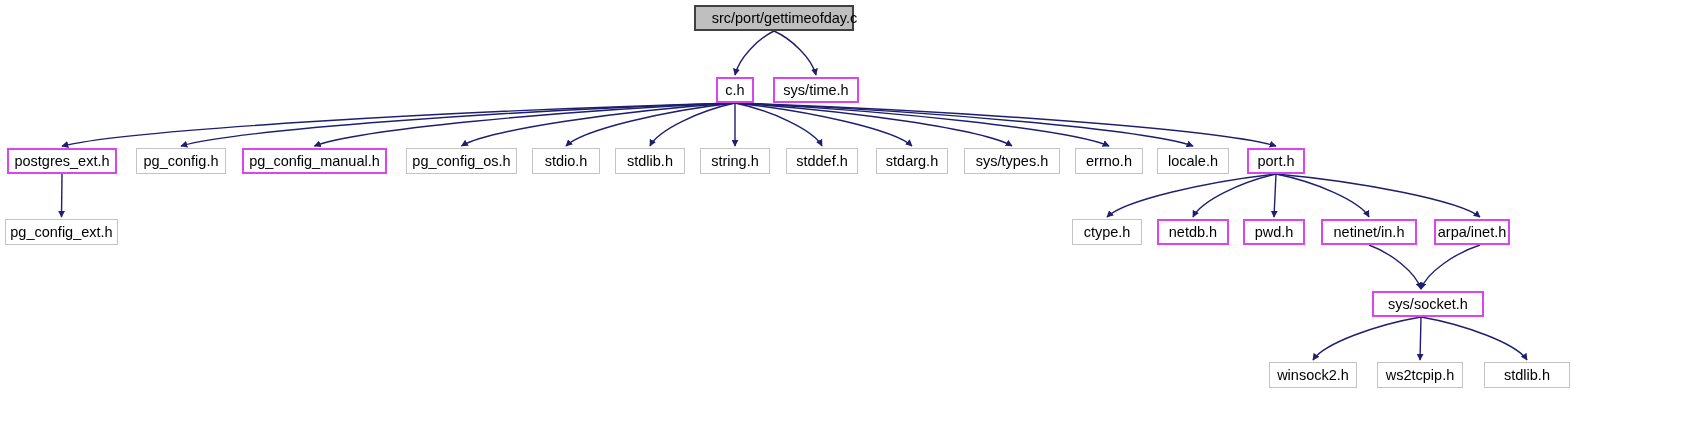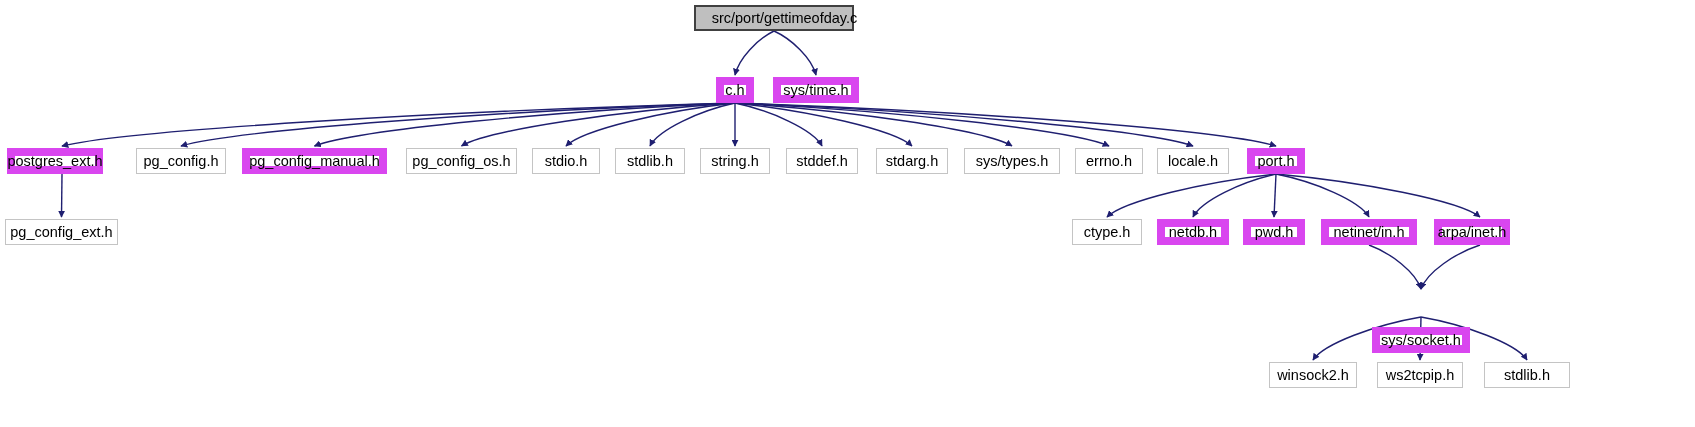--- a/index.html
+++ b/index.html
@@ -21,21 +21,21 @@
     justify-content:center;
     height:26px;
     background:#ffffff;
     border:1px solid #c4c4c4;
     font-size:14.5px;
     line-height:1;
     color:#000000;
     white-space:nowrap;
     letter-spacing:0px;
   }
-  .node.bold{border:8px solid #d946ef;}
+  .node.bold{border:2px solid #d946ef;}
   .node.root{
     background:#bfbfbf;
     border:2px solid #404040;
   }
 </style>
 </head>
 <body>
 
 <div id="graph">
   <svg id="edges" xmlns="http://www.w3.org/2000/svg">
@@ -70,37 +70,37 @@
         <path d="M 1480 245 C 1455.22 252.92, 1426.9 272.28, 1421 289" marker-end="url(#arrow)"></path>
         <path d="M 1421 317 C 1375.64 324.74, 1323.8 343.66, 1313 360" marker-end="url(#arrow)"></path>
         <path d="M 1421 317 L 1420 360" marker-end="url(#arrow)"></path>
         <path d="M 1421 317 C 1465.52 324.74, 1516.4 343.66, 1527 360" marker-end="url(#arrow)"></path>
       </g>
   </svg>
   <div id="node-layer">
       <div class="node root" style="left: 694px; top: 5px; width: 160px; padding-left: 21px;">src/port/gettimeofday.c</div>
       <div class="node bold" style="left: 716px; top: 77px; width: 38px;">c.h</div>
       <div class="node bold" style="left: 773px; top: 77px; width: 86px;">sys/time.h</div>
-      <div class="node bold" style="left: 7px; top: 148px; width: 96px;">postgres_ext.h</div>
+      <div class="node bold" style="left: 7px; top: 148px; width: 110px;">postgres_ext.h</div>
       <div class="node" style="left: 136px; top: 148px; width: 90px;">pg_config.h</div>
       <div class="node bold" style="left: 242px; top: 148px; width: 145px;">pg_config_manual.h</div>
       <div class="node" style="left: 406px; top: 148px; width: 111px;">pg_config_os.h</div>
       <div class="node" style="left: 532px; top: 148px; width: 68px;">stdio.h</div>
       <div class="node" style="left: 615px; top: 148px; width: 70px;">stdlib.h</div>
       <div class="node" style="left: 700px; top: 148px; width: 70px;">string.h</div>
       <div class="node" style="left: 786px; top: 148px; width: 72px;">stddef.h</div>
       <div class="node" style="left: 876px; top: 148px; width: 72px;">stdarg.h</div>
       <div class="node" style="left: 964px; top: 148px; width: 96px;">sys/types.h</div>
       <div class="node" style="left: 1075px; top: 148px; width: 68px;">errno.h</div>
       <div class="node" style="left: 1157px; top: 148px; width: 72px;">locale.h</div>
       <div class="node bold" style="left: 1247px; top: 148px; width: 58px;">port.h</div>
       <div class="node" style="left: 5px; top: 219px; width: 113px;">pg_config_ext.h</div>
       <div class="node" style="left: 1072px; top: 219px; width: 70px;">ctype.h</div>
       <div class="node bold" style="left: 1157px; top: 219px; width: 72px;">netdb.h</div>
       <div class="node bold" style="left: 1243px; top: 219px; width: 62px;">pwd.h</div>
       <div class="node bold" style="left: 1321px; top: 219px; width: 96px;">netinet/in.h</div>
       <div class="node bold" style="left: 1434px; top: 219px; width: 76px;">arpa/inet.h</div>
-      <div class="node bold" style="left: 1372px; top: 291px; width: 98px; margin-top: 36px;">sys/socket.h</div>
+      <div class="node bold" style="left: 1372px; top: 291px; width: 112px;">sys/socket.h</div>
       <div class="node" style="left: 1269px; top: 362px; width: 88px;">winsock2.h</div>
       <div class="node" style="left: 1377px; top: 362px; width: 86px;">ws2tcpip.h</div>
       <div class="node" style="left: 1484px; top: 362px; width: 86px;">stdlib.h</div>
     </div>
 </div>
 
 </body></html>

